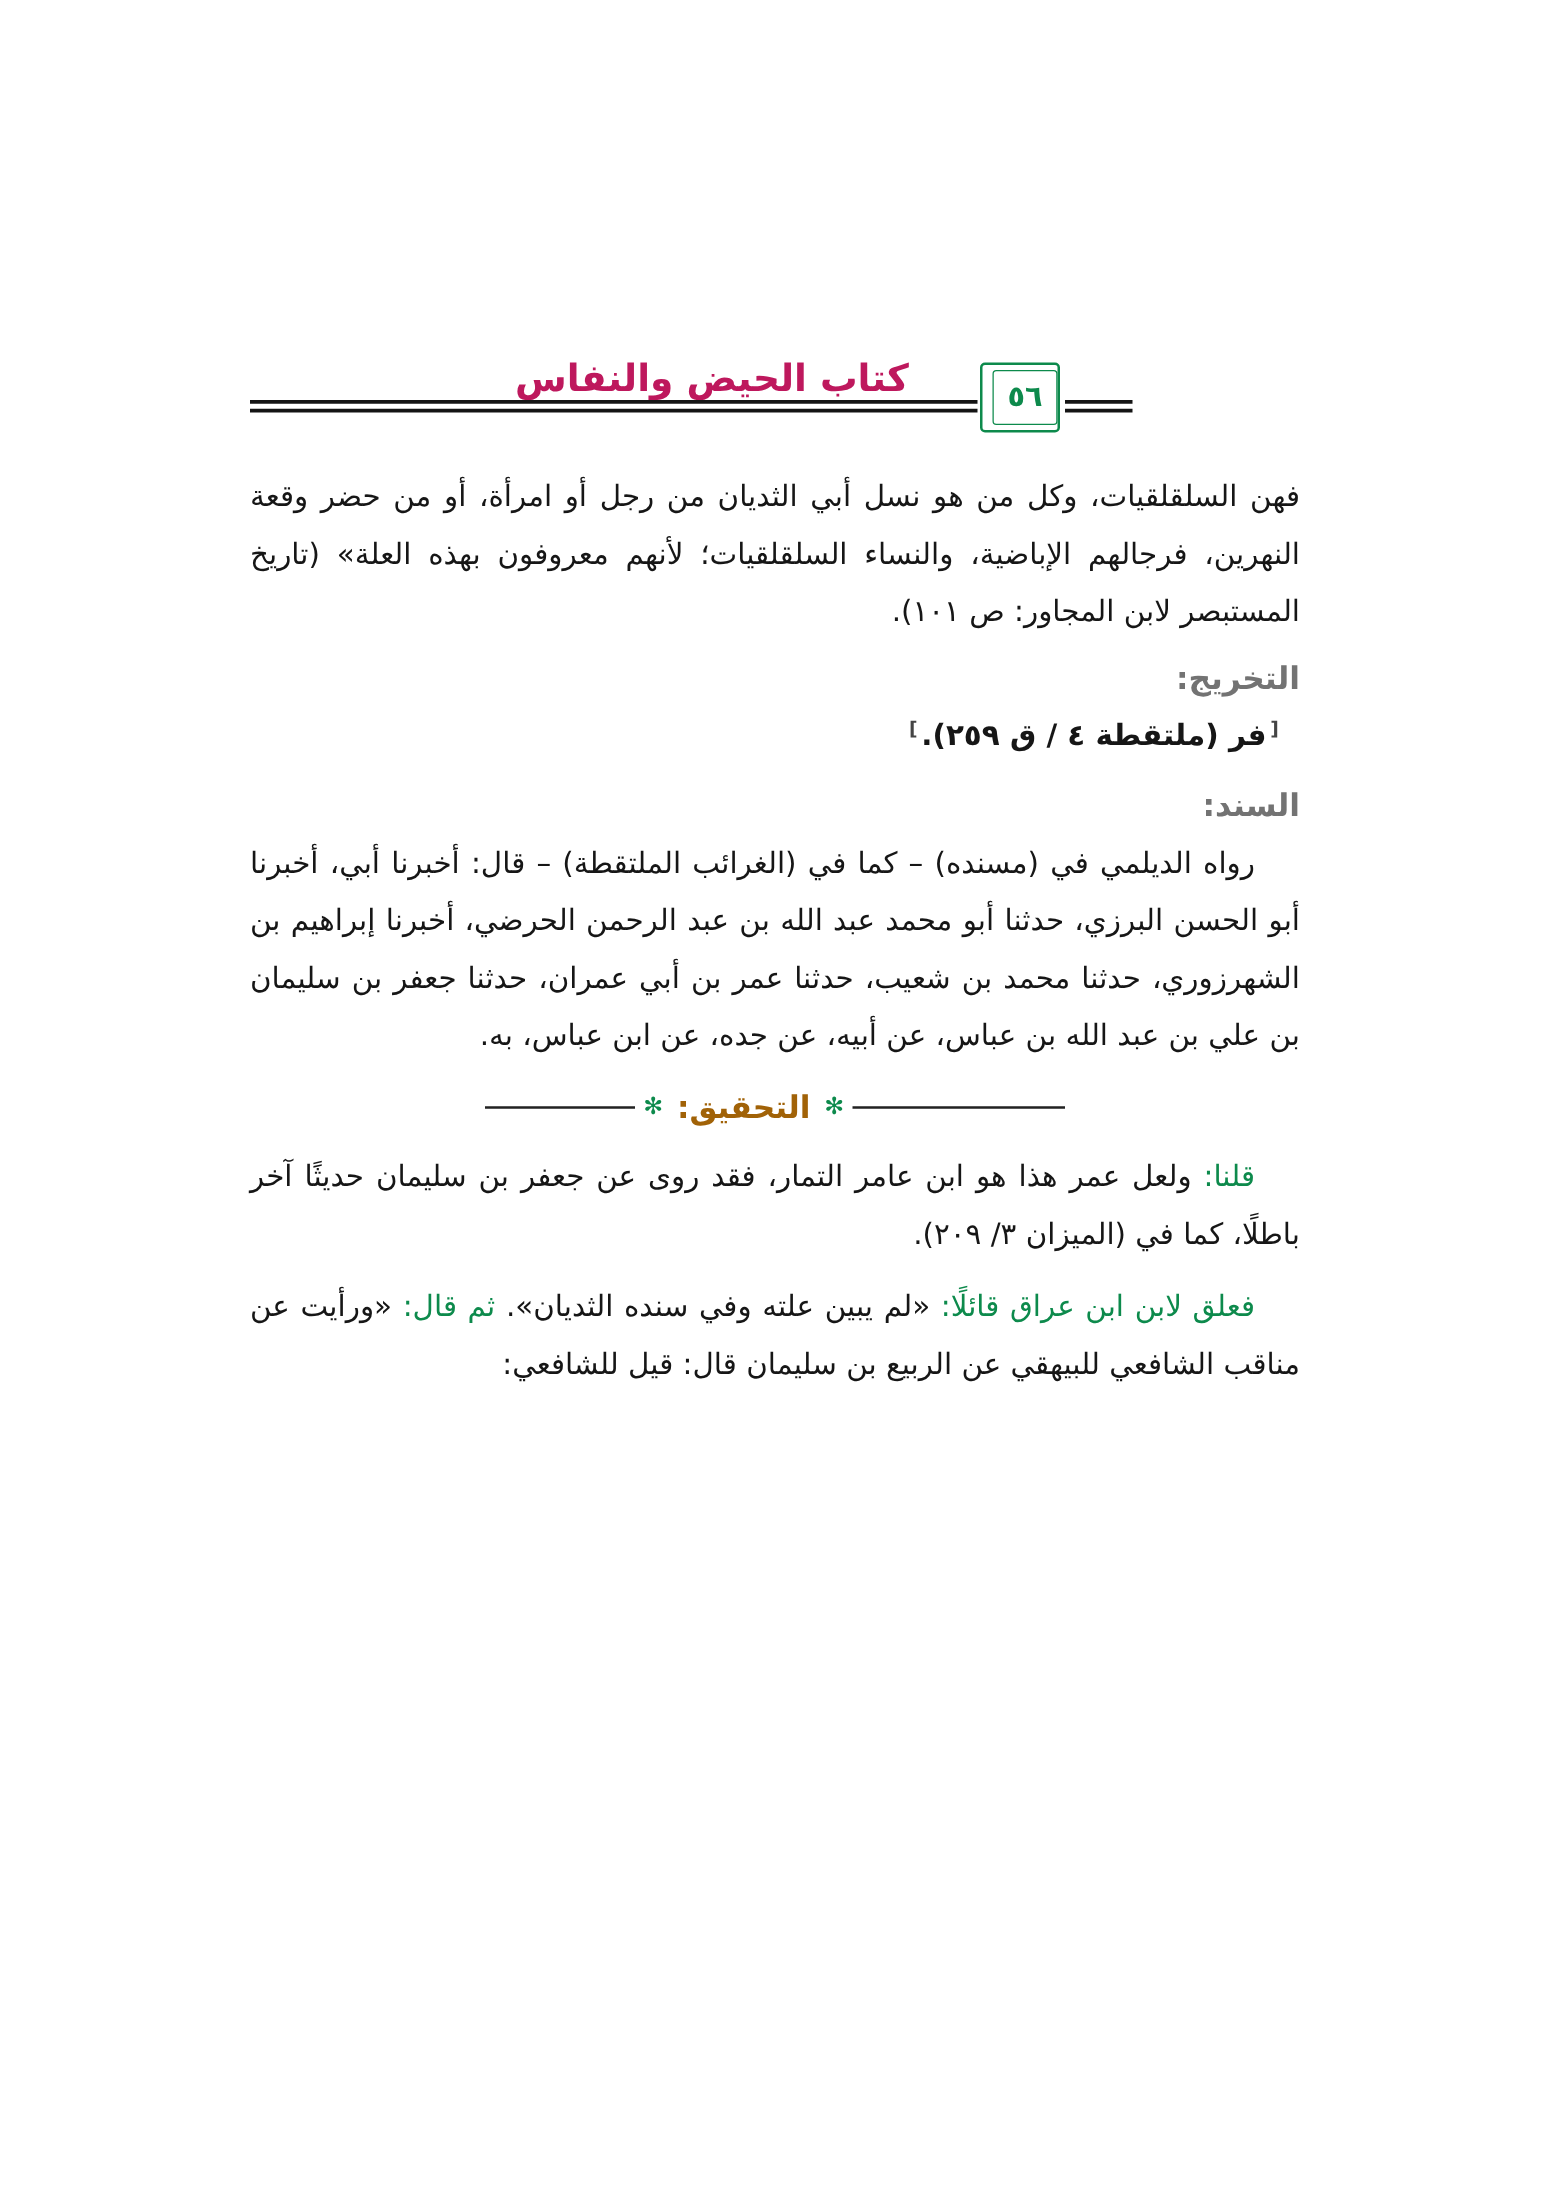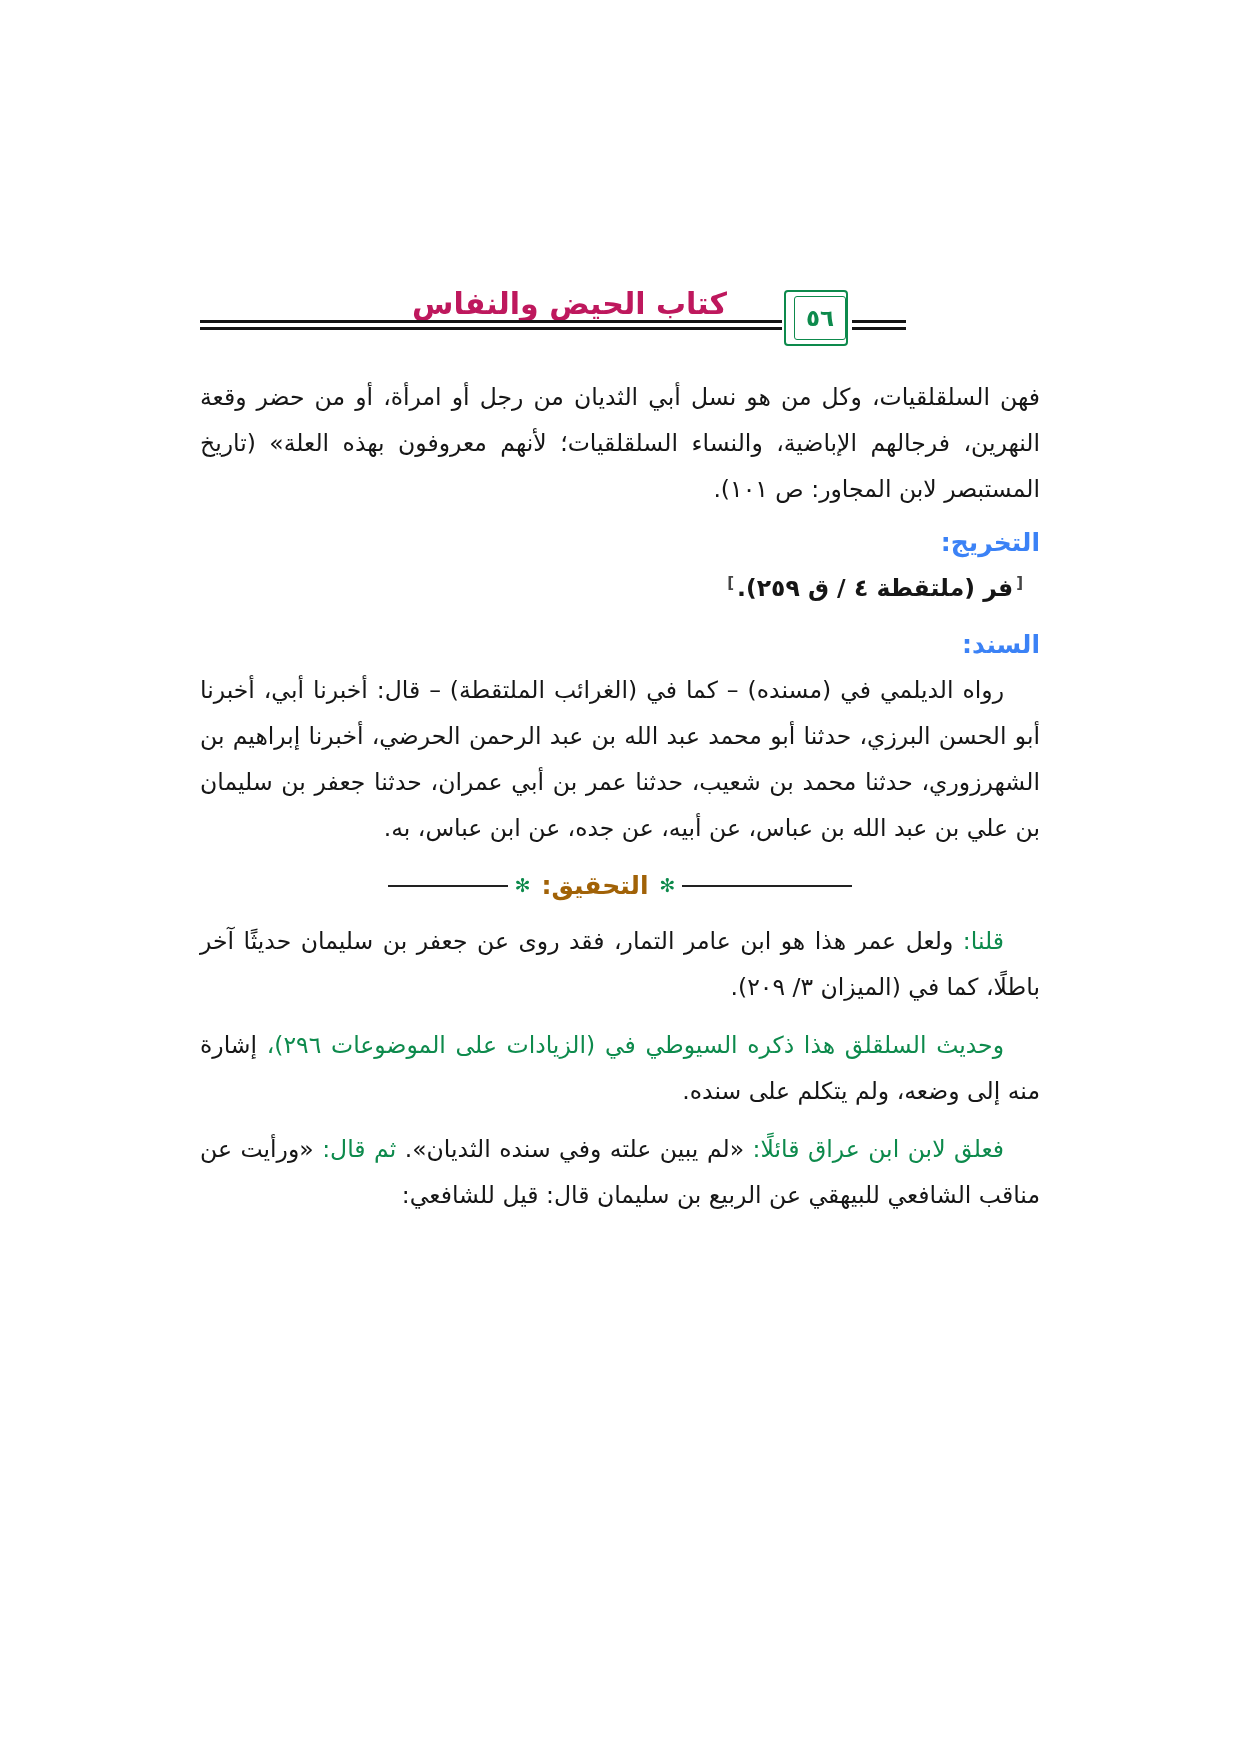--- a/index.html
+++ b/index.html
@@ -40,21 +40,21 @@
     color:#0d8a4c; font-size:23px; font-weight:bold;
   }
 
   
   .para {
     font-size:23.5px; line-height:46px; color:#161616;
     text-align:justify; margin-bottom:12px;
   }
   .indent { text-indent:36px; }
   .sec-head {
-    color:#3b82f6; font-weight:bold; font-size:25px;
+    color:#737373; font-weight:bold; font-size:25px;
     margin:16px 0 8px 0;
   }
   .green-bold { color:#0d8a4c; font-weight:normal; }
   .black-bold { color:#111; font-weight:bold; }
   .takhrij-line { padding-right:14px;font-weight:bold; }
   .deco-br { font-size:15px; color:#444; position:relative; top:-8px; padding:0 3px; }
 
   
   .divider {
     display:flex; align-items:center; justify-content:center;
@@ -93,18 +93,17 @@
       <span class="div-rule long"></span>
       <span class="orn">✻</span>
       <span class="div-word">التحقيق:</span>
       <span class="orn">✻</span>
       <span class="div-rule short"></span>
     </div>
 
 
     <p class="para indent"><span class="green-bold">قلنا:</span><span> ولعل عمر هذا هو ابن عامر التمار، فقد روى عن جعفر بن سليمان حديثًا آخر باطلًا، كما في (الميزان ٣/ ٢٠٩).</span></p>
 
-    <p class="para indent"><span class="green-bold">وحديث السلقلق هذا ذكره السيوطي في (الزيادات على الموضوعات ٢٩٦)،</span><span> إشارة منه إلى وضعه، ولم يتكلم على سنده.</span></p>
 
     <p class="para indent"><span class="green-bold">فعلق لابن ابن عراق قائلًا:</span><span> «لم يبين علته وفي سنده الثديان». </span><span class="green-bold">ثم قال:</span><span> «ورأيت عن مناقب الشافعي للبيهقي عن الربيع بن سليمان قال: قيل للشافعي:</span></p>
 
   </div>
 </div>
 
 </body></html>

